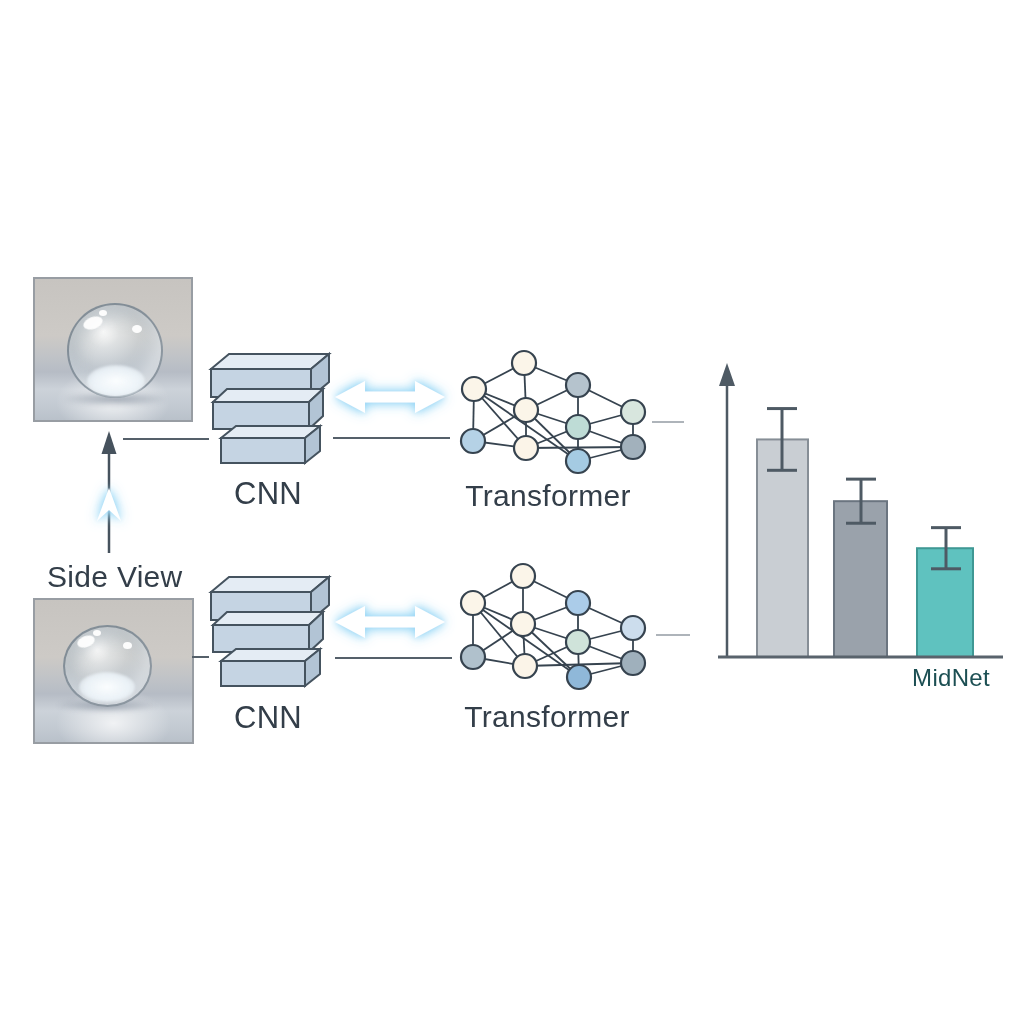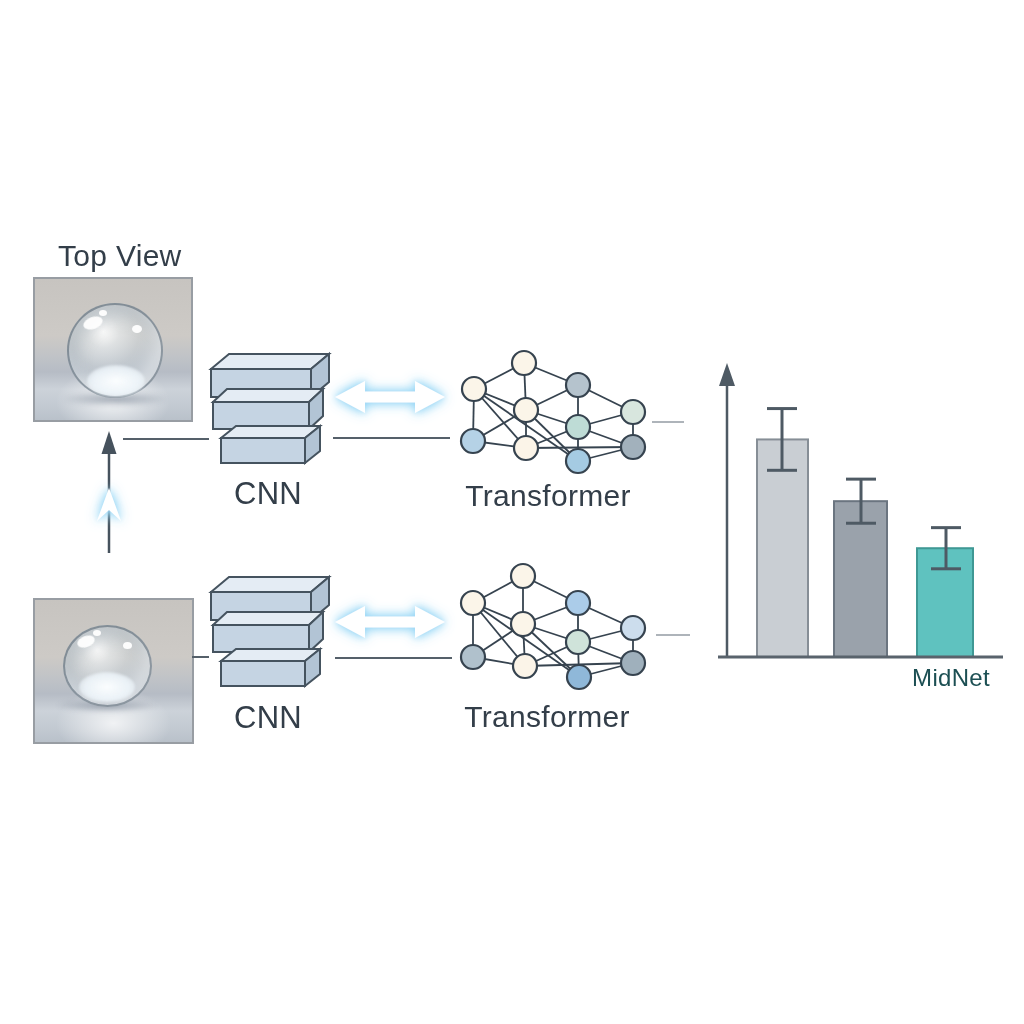--- a/index.html
+++ b/index.html
@@ -20,21 +20,21 @@
          box-shadow:inset 0 0 0 2px rgba(70,85,100,.5),inset -8px -12px 18px rgba(255,255,255,.55),inset 8px 14px 16px rgba(140,155,170,.3);}
   .pool{position:absolute;border-radius:50%;filter:blur(1px);
          background:radial-gradient(ellipse at center,rgba(252,254,255,.98) 0%,rgba(240,247,252,.85) 55%,rgba(220,232,242,0) 100%);}
   .hl{position:absolute;background:#ffffff;border-radius:50%;opacity:.95;filter:blur(.4px);}
 </style>
 </head>
 <body>
 
 <div class="canvas">
 
-  <div class="lbl" style="left:58px;top:239px;">Top View</div>
+  <div class="lbl" style="left:47px;top:560px;">Side View</div>
   <div class="lbl center" style="left:268px;top:476px;font-size:31px;">CNN</div>
   <div class="lbl center" style="left:268px;top:700px;font-size:31px;">CNN</div>
   <div class="lbl center" style="left:548px;top:479px;">Transformer</div>
   <div class="lbl center" style="left:547px;top:700px;">Transformer</div>
   <div class="lbl center midnet" style="left:951px;top:664px;">MidNet</div>
 
   <div class="photo" style="left:33px;top:277px;width:156px;height:141px;">
     <div class="contact-shadow" style="left:26px;top:112px;width:108px;height:16px;"></div>
     <div class="droplet" style="left:32px;top:24px;width:96px;height:95px;"></div>
     <div class="pool" style="left:52px;top:86px;width:58px;height:32px;"></div>

